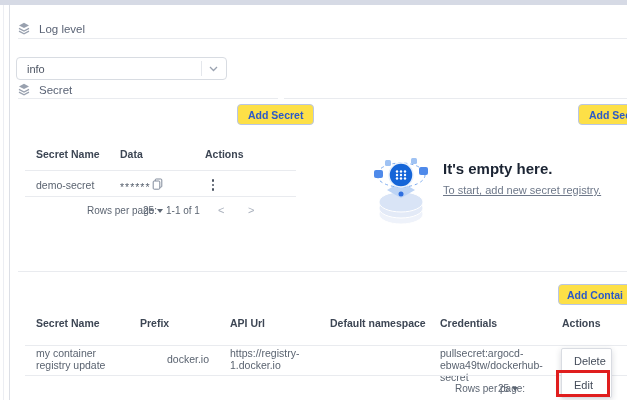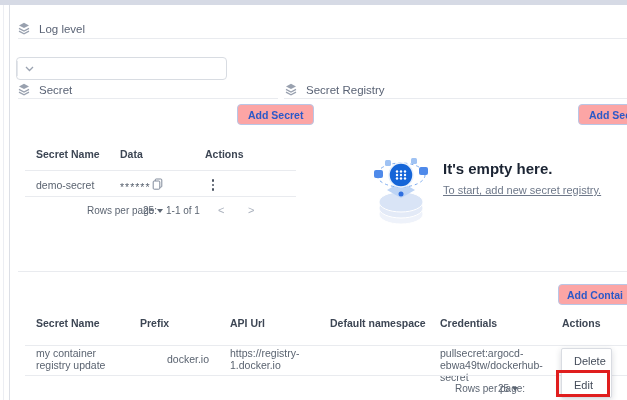--- a/index.html
+++ b/index.html
@@ -16,21 +16,21 @@
              font-size:11.5px; color:#5a6375; }
   .divider { position:absolute; height:1px; background:#e9ebef; }
 
   .select { position:absolute; left:16px; top:57px; width:211px; height:23px;
             background:#fff; border:1px solid #d8dce2; border-radius:4px;
             display:flex; align-items:center; cursor:pointer; }
   .select .val { padding-left:10px; font-size:11px; color:#4d5563; flex:1; }
   .select .sep { width:1px; height:15px; background:#e4e7ec; margin-right:7px; }
   .select .chev { margin-right:8px; display:flex; }
 
-  .btn { position:absolute; height:21px; background:#fca5a5; border:1px solid #b9c6e6;
+  .btn { position:absolute; height:21px; background:#fde047; border:1px solid #b9c6e6;
          border-radius:4px; color:#2b59c8; font-weight:bold; font-size:10.5px;
          display:flex; align-items:center; padding:0 10px; white-space:nowrap; cursor:pointer; }
 
   .th { position:absolute; font-size:10.5px; font-weight:bold; color:#3d4654; white-space:nowrap; }
   .td { position:absolute; font-size:10.5px; color:#5a6370; line-height:12px; }
 
   .pag { position:absolute; font-size:10px; color:#5c6572; white-space:nowrap; }
   .caret { display:inline-block; width:0; height:0; border-left:3.5px solid transparent;
            border-right:3.5px solid transparent; border-top:4px solid #5c6572;
            vertical-align:middle; margin-left:3px; }
@@ -64,20 +64,21 @@
     <svg width="12" height="13" viewBox="0 0 12 13">
       <path d="M6 0.8 L11 3.4 6 6 1 3.4 Z" fill="#99a1af"></path>
       <path d="M1 6.4 L6 9 11 6.4" fill="none" stroke="#99a1af" stroke-width="1.3"></path>
       <path d="M1 9.2 L6 11.8 11 9.2" fill="none" stroke="#99a1af" stroke-width="1.3"></path>
     </svg>
     <span>Log level</span>
   </div>
   <div class="divider" style="left:18px; width:609px; top:38px;"></div>
 
   <div class="select">
+    <span class="val">info</span>
     <span class="sep"></span>
     <span class="chev">
       <svg width="9" height="6" viewBox="0 0 9 6">
           <path d="M1 1 L4.5 4.5 8 1" fill="none" stroke="#9aa2b0" stroke-width="1.3"></path>
         </svg>
     </span>
   </div>
 
   <div class="sec-hdr" style="left:18px; top:83px;">
     <svg width="12" height="13" viewBox="0 0 12 13">
@@ -114,28 +115,20 @@
   <div class="divider" style="left:25px; width:271px; top:196px;"></div>
 
   <div class="pag" style="left:87px; top:205px;">Rows per page:</div>
   <div class="pag" style="left:143px; top:205px; cursor:pointer;">
     <span>25</span><span class="caret"></span>
   </div>
   <div class="pag" style="left:166px; top:205px;">1-1 of 1</div>
   <div class="pgchev" style="left:218px; top:204px;">&lt;</div>
   <div class="pgchev" style="left:248px; top:204px;">&gt;</div>
 
-  <div class="sec-hdr" style="left:285px; top:83px;">
-    <svg width="12" height="13" viewBox="0 0 12 13">
-      <path d="M6 0.8 L11 3.4 6 6 1 3.4 Z" fill="#99a1af"></path>
-      <path d="M1 6.4 L6 9 11 6.4" fill="none" stroke="#99a1af" stroke-width="1.3"></path>
-      <path d="M1 9.2 L6 11.8 11 9.2" fill="none" stroke="#99a1af" stroke-width="1.3"></path>
-    </svg>
-    <span>Secret Registry</span>
-  </div>
   <div class="divider" style="left:284px; width:343px; top:98px;"></div>
 
   <button class="btn" style="left:578px; top:104px; width:100px;">Add Sec</button>
 
   <svg style="position:absolute; left:372px; top:148px;" width="58" height="78" viewBox="0 0 58 78">
     <ellipse cx="29" cy="66" rx="22" ry="10" fill="#eef2fa" stroke="#fff" stroke-width="1"></ellipse>
     <ellipse cx="29" cy="60" rx="22" ry="10" fill="#e3eaf7" stroke="#fff" stroke-width="1"></ellipse>
     <ellipse cx="29" cy="54" rx="22" ry="10" fill="#d9e4f6" stroke="#fff" stroke-width="1"></ellipse>
     <path d="M29 34 L43 42 29 50 15 42 Z" fill="#bdd4f5"></path>
     <ellipse cx="29" cy="27" rx="24" ry="12" fill="none" stroke="#7aa9ee" stroke-width="1" stroke-dasharray="3 3"></ellipse>

